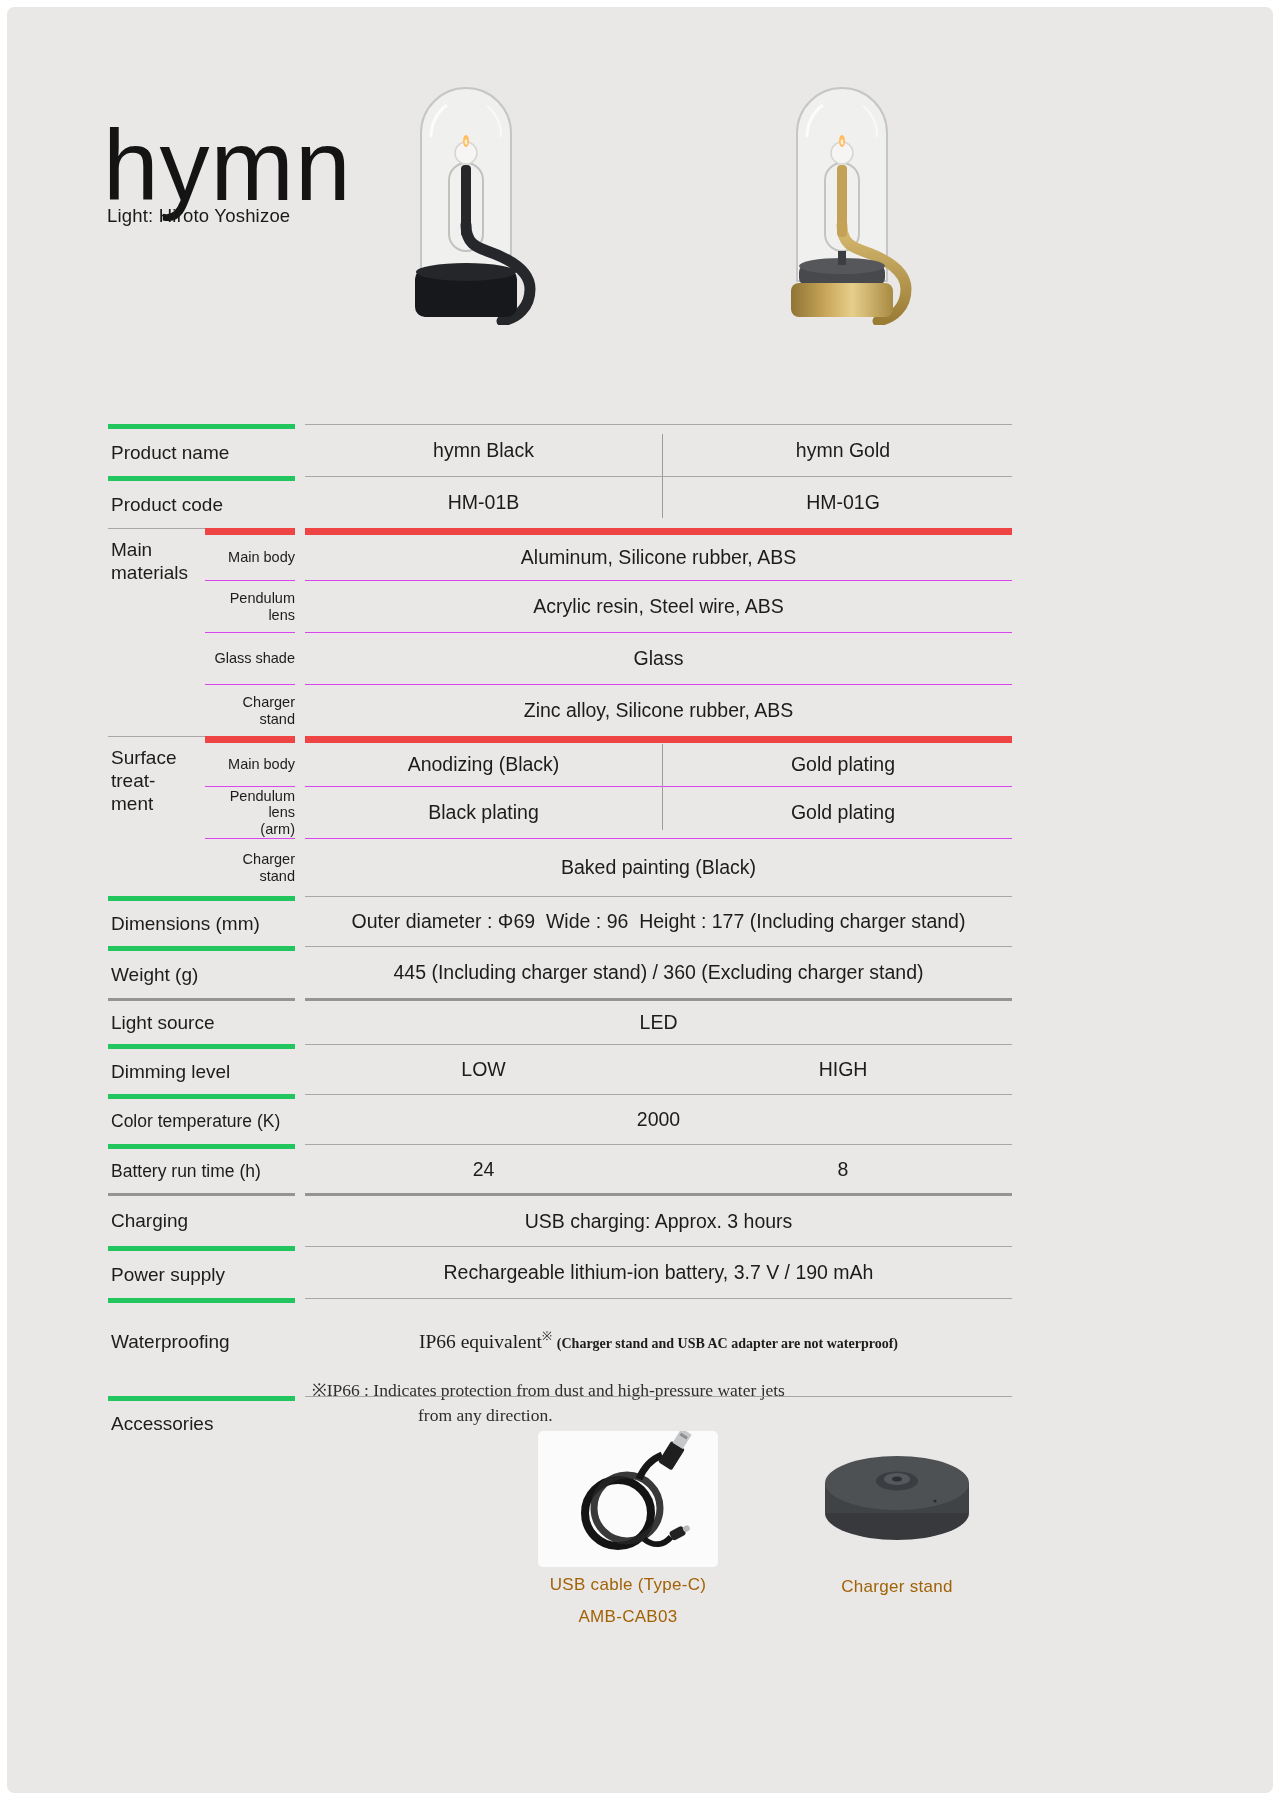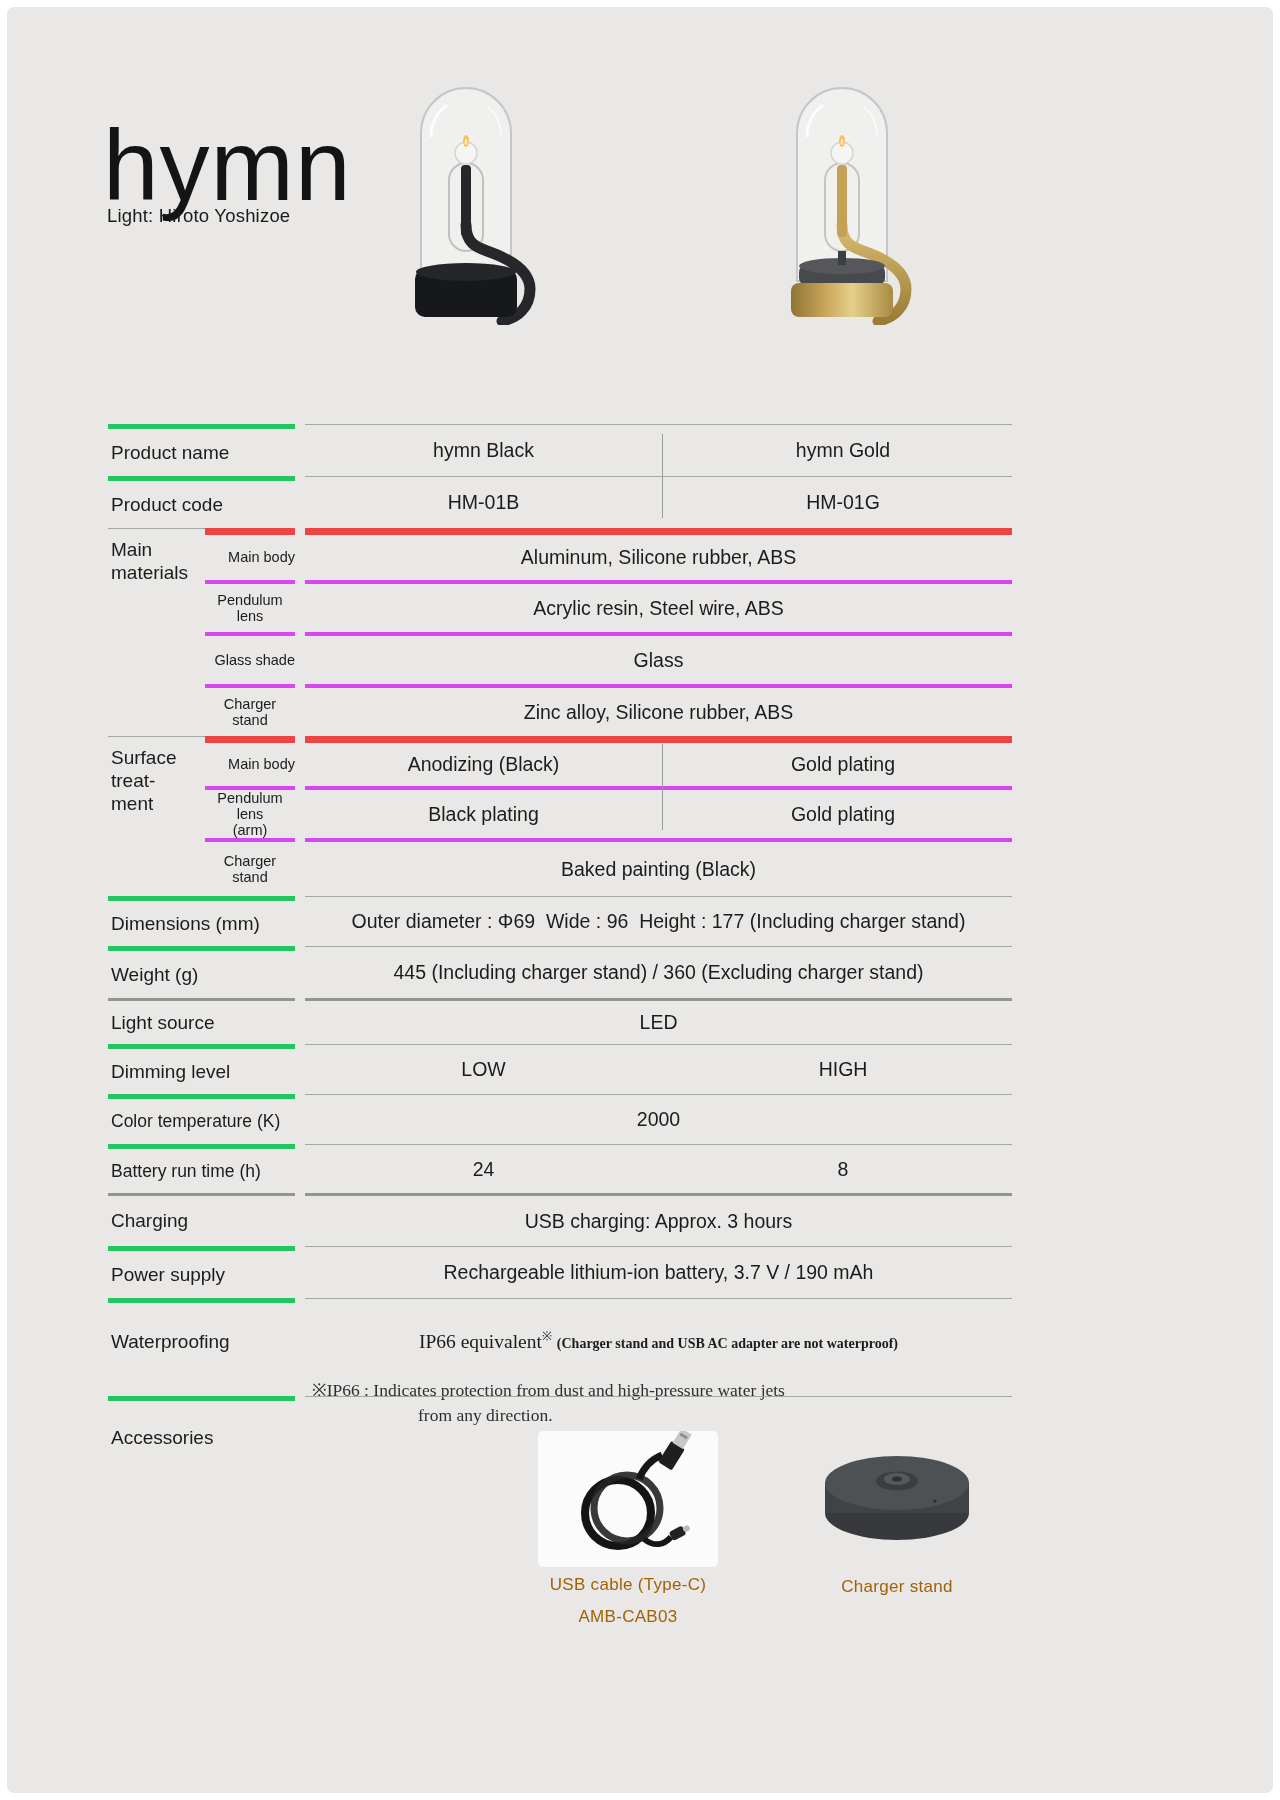--- a/index.html
+++ b/index.html
@@ -37,36 +37,36 @@
   .vline{position:absolute;left:554px;top:10px;width:1px;height:84px;background:#9c9c9a;}
   .vline2{position:absolute;left:554px;top:8px;width:1px;height:86px;background:#9c9c9a;}
 
   .group{position:relative;}
   .grouplabel{position:absolute;left:3px;top:10px;font-size:19px;line-height:1.22;}
   .gspacer{width:97px;box-sizing:border-box;}
   .gsub{width:90px;box-sizing:border-box;display:flex;align-items:center;justify-content:flex-end;
         text-align:right;font-size:14.5px;line-height:1.12;border-top:1px solid #a7a7a5;}
   .grow.gfirst>.gspacer{border-top:1px solid #a7a7a5;}
   .grow:not(.gfirst)>.gspacer{border-top:none;}
-  .grow.gmid>.gsub,.grow.gmid>.val{border-top:4px solid #d946ef;text-align:center;}
+  .grow.gmid>.gsub,.grow.gmid>.val{border-top:1px solid #d946ef;}
   .grow.gfirst>.gsub,.grow.gfirst>.val{border-top:7px solid #ef4444;}
   .pre{white-space:pre;}
 
   
   .wl{align-items:flex-start;padding-top:28px;}
   .wpv{display:block;padding-top:28px;font-family:Liberation Serif, serif;}
   .wp1{text-align:center;font-size:19.5px;}
   .wp1 sup{font-size:12px;}
   .wpp{font-size:14px;font-weight:bold;}
   .wpnote{font-size:17.5px;color:#2e2e2e;margin-top:25px;padding-left:7px;line-height:1.45;}
   .wpnote .l2{display:block;margin-left:106px;}
 
   
   .acc{height:275px;}
-  .acc .lab{align-items:flex-start;padding-top:26px;}
+  .acc .lab{align-items:flex-start;padding-top:12px;}
   .accv{position:relative;display:block;}
   .accfig{position:absolute;}
   .cap{position:absolute;text-align:center;font-size:17px;letter-spacing:.3px;color:#a16207;}
 </style>
 </head>
 <body>
 
 <div class="canvas">
 
   <div class="logo">hymn</div>

